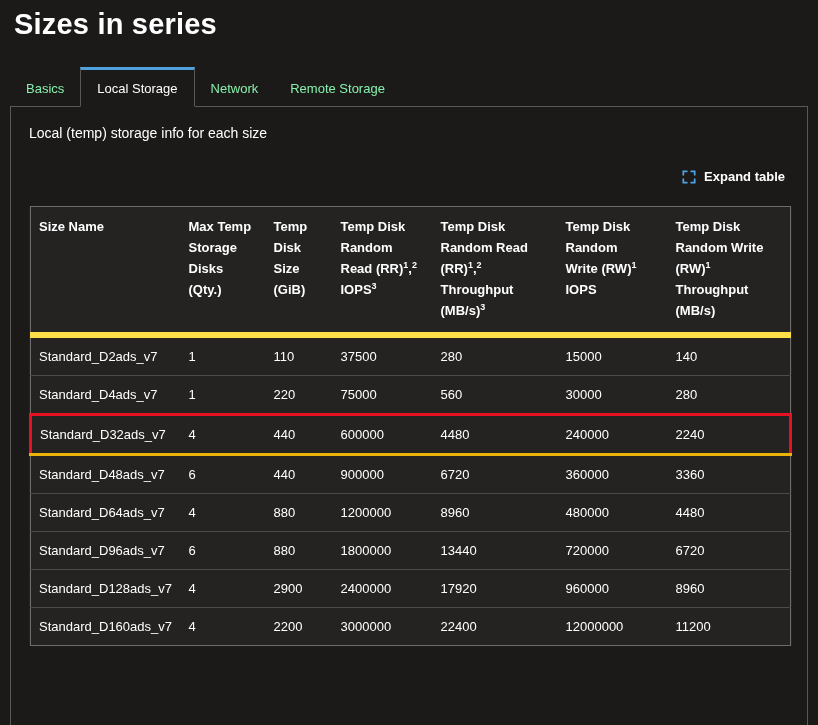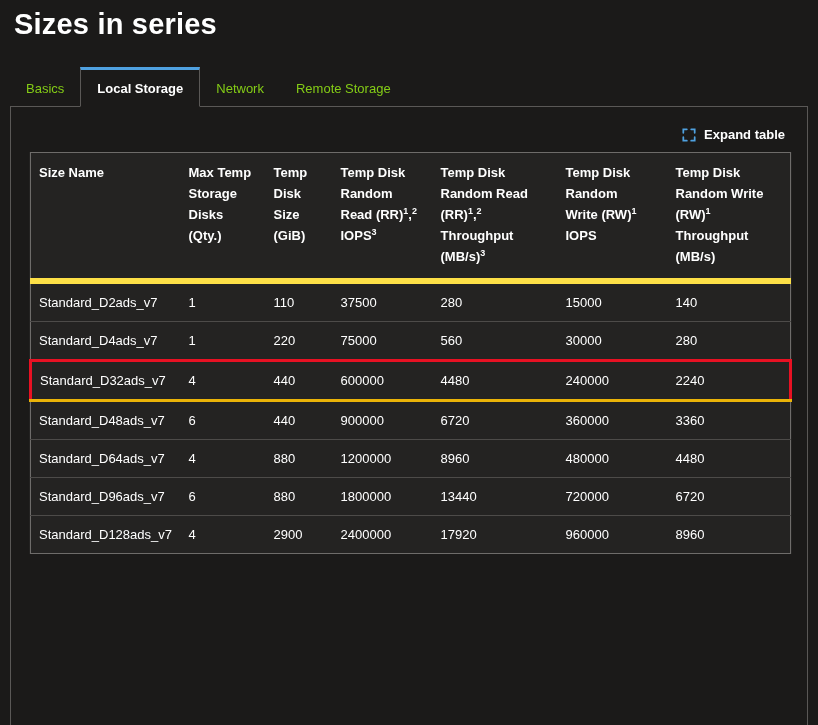--- a/index.html
+++ b/index.html
@@ -23,28 +23,28 @@
     height: 39px;
     margin: 26px 10px 0 10px;
     position: relative;
     z-index: 2;
   }
   .tab {
     display: flex;
     align-items: center;
     padding: 0 16px;
     font-size: 13px;
-    color: #84cc16;
+    color: #86efac;
     cursor: pointer;
     border-top: 3px solid transparent;
     margin-bottom: -1px;
   }
   .tab.active {
     background: #1b1a19;
-    font-weight: bold;
+    font-weight: normal;
     color: #ffffff;
     border-top: 3px solid #4fa1e0;
     border-left: 1px solid #5a5856;
     border-right: 1px solid #5a5856;
     border-bottom: 1px solid #1b1a19;
   }
   
   .panel {
     margin: 0 10px;
     border: 1px solid #5a5856;
@@ -56,21 +56,21 @@
     z-index: 1;
   }
   .section-heading {
     font-size: 14px;
     color: #ffffff;
     margin-bottom: 26px;
   }
   .toolbar {
     display: flex;
     justify-content: flex-end;
-    margin-bottom: 8px;
+    margin-bottom: 20px;
     align-items: center;
   }
   .expand-btn {
     background: transparent;
     border: none;
     color: #ffffff;
     font-family: "Liberation Sans", sans-serif;
     font-size: 13px;
     font-weight: bold;
     display: flex;
@@ -123,20 +123,21 @@
 <h1 class="page-title">Sizes in series</h1>
 
 <div class="tabs">
   <div class="tab">Basics</div>
   <div class="tab active">Local Storage</div>
   <div class="tab">Network</div>
   <div class="tab">Remote Storage</div>
 </div>
 
 <div class="panel">
+  <div class="section-heading">Local (temp) storage info for each size</div>
 
   <div class="toolbar">
     <button class="expand-btn">
       <span class="expand-icon">
         <svg width="14" height="14" viewBox="0 0 16 16" fill="none" stroke="#4fa1e0" stroke-width="2" stroke-linecap="round">
           <path d="M1.5 5.5 V1.5 H5.5"></path>
           <path d="M10.5 1.5 H14.5 V5.5"></path>
           <path d="M14.5 10.5 V14.5 H10.5"></path>
           <path d="M5.5 14.5 H1.5 V10.5"></path>
         </svg>
@@ -257,15 +258,24 @@
         </tr>
         <tr>
           <td>Standard_D128ads_v7</td>
           <td>4</td>
           <td>2900</td>
           <td>2400000</td>
           <td>17920</td>
           <td>960000</td>
           <td>8960</td>
         </tr>
+        <tr>
+          <td>Standard_D160ads_v7</td>
+          <td>4</td>
+          <td>2200</td>
+          <td>3000000</td>
+          <td>22400</td>
+          <td>12000000</td>
+          <td>11200</td>
+        </tr>
       </tbody>
   </table>
 </div>
 
 </body></html>

